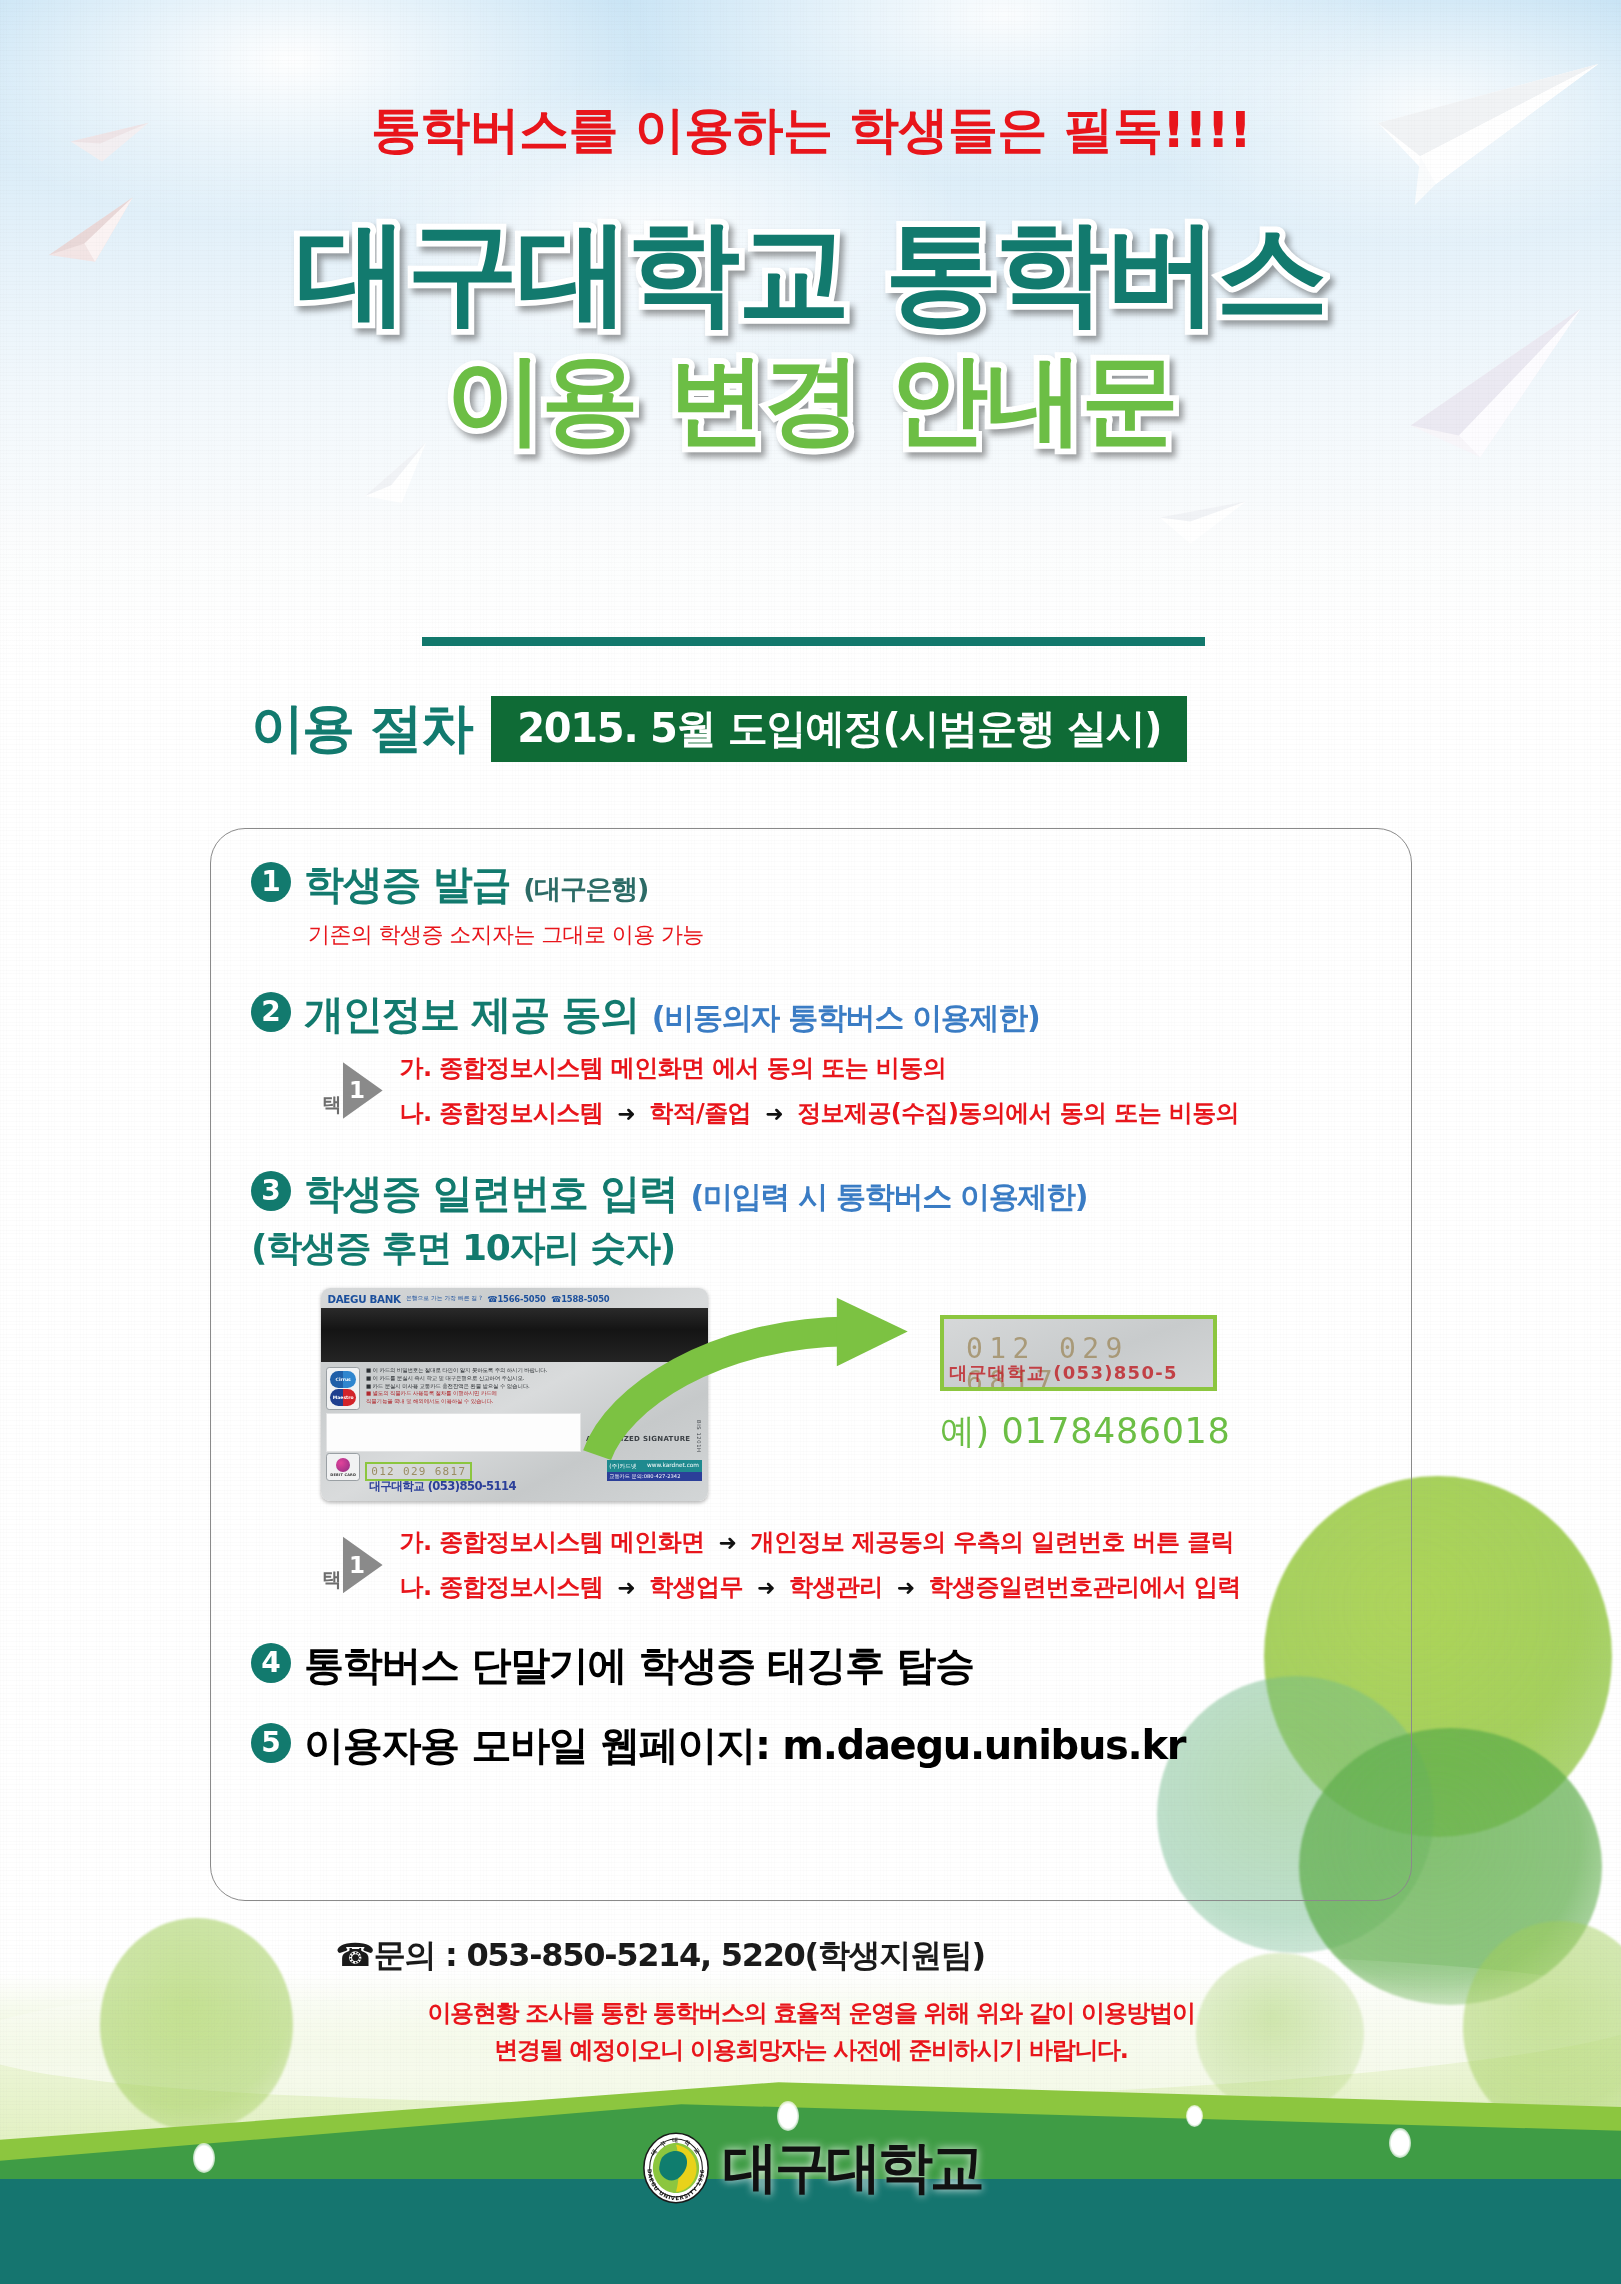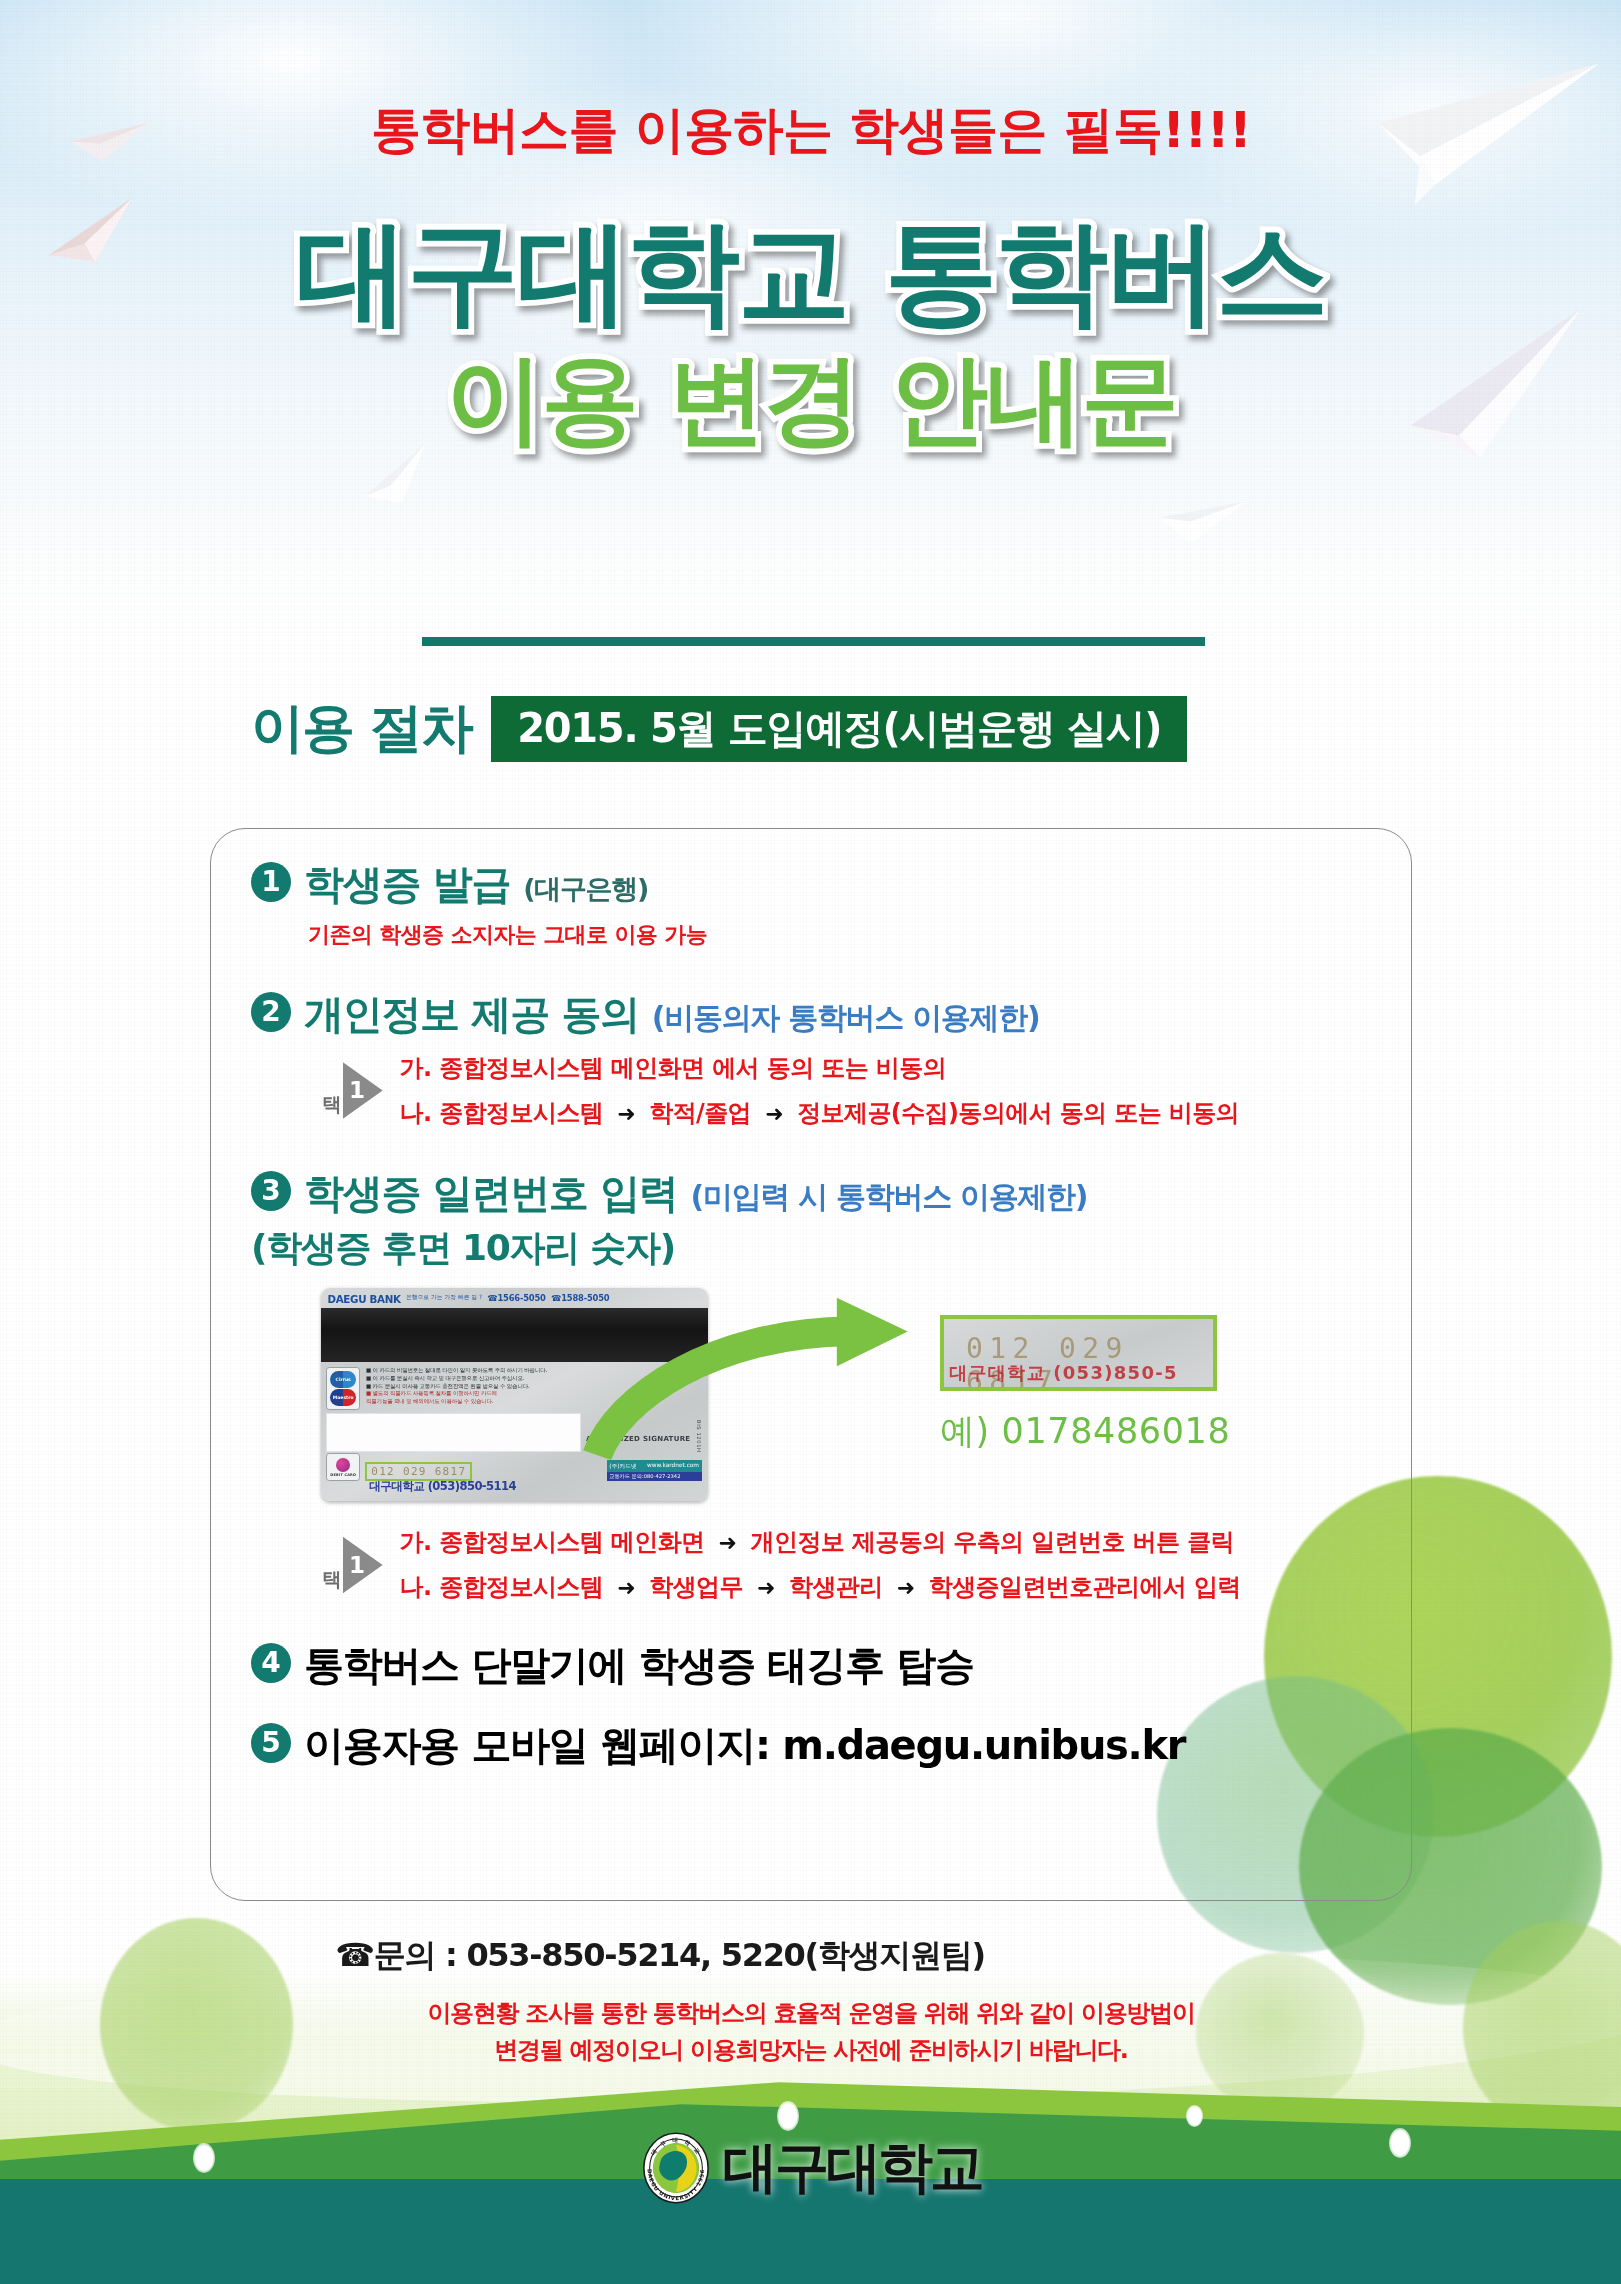--- a/index.html
+++ b/index.html
@@ -110,21 +110,21 @@
   .step-head { display:flex; align-items:baseline; gap:13px; }
   .num {
     flex:0 0 auto; width:40px; height:40px; border-radius:50%;
     background:#127a6e; color:#ffffff; font-size:28px; font-weight:bold;
     display:flex; align-items:center; justify-content:center; line-height:1;
     align-self:center; position:relative; top:-2.6px;
   }
   .step-title { font-size:40px; font-weight:bold; color:#127a6e; letter-spacing:-1.3px; }
   .step-note-blue { font-size:30px; font-weight:bold; color:#3a7cc4; letter-spacing:-1.3px; }
   .step-note-dark { font-size:27px; font-weight:bold; color:#2c6b66; letter-spacing:-1.3px; }
-  .step-sub-red { font-size:22px; font-weight:bold; color:#e8151b; letter-spacing:-0.6px;
+  .step-sub-red { font-size:22px; font-weight:normal; color:#e8151b; letter-spacing:-0.6px;
     margin:7.7px 0 0 57px; }
   .step-line2 { font-size:36px; font-weight:bold; color:#127a6e; letter-spacing:-1.3px;
     margin-left:0px; margin-top:2.6px; }
 
   
   .opts { display:flex; align-items:center; gap:17px; margin-left:71px; margin-top:10.3px; }
   .pick { display:flex; align-items:center; flex:0 0 auto; }
   .pick-label { font-size:19.3px; font-weight:bold; color:#6d6d6d;
     writing-mode:vertical-rl; text-orientation:upright; letter-spacing:-2.6px; line-height:1; }
   .pick-tri { position:relative; width:40px; height:57px;
@@ -137,21 +137,21 @@
 
   
   .card-area { position:relative; height:232px; margin:15.5px 0 0 70px; }
 
   .bankcard {
     position:absolute; left:0; top:0; width:387px; height:213px; border-radius:9px;
     background:linear-gradient(152deg,#d7d9da 0%,#c9cccd 26%,#d9dbdc 52%,#c6c9ca 74%,#d3d6d7 100%);
     box-shadow:0 1.3px 3.9px rgba(0,0,0,.28); overflow:hidden;
     font-family:"DejaVu Sans","Liberation Sans",sans-serif;
   }
-  .bc-top { display:flex; align-items:flex-start; gap:5.2px; padding:4.5px 6.4px 3.2px; }
+  .bc-top { display:flex; align-items:center; gap:5.2px; padding:4.5px 6.4px 3.2px; }
   .bc-brand { font-size:10.3px; font-weight:bold; color:#1b4f9c; letter-spacing:-0.3px; }
   .bc-tag { font-size:5.8px; color:#1b4f9c; }
   .bc-tel { font-size:8.4px; font-weight:bold; color:#1b4f9c; letter-spacing:-0.2px; }
   .bc-stripe { height:54px; background:linear-gradient(180deg,#2a2a2a,#141414 40%,#242424); }
   .bc-body { display:flex; padding:5.2px 6.4px 0 5.2px; gap:5.8px; }
   .bc-logos { flex:0 0 auto; width:34px; }
   .bc-cirrus { width:34px; height:43px; border:0.6px solid #9aa0a4; border-radius:3.2px;
     background:#f1f2f3; display:flex; flex-direction:column; align-items:center;
     justify-content:center; gap:1.3px; }
   .cir { width:26px; height:17px; border-radius:8.4px; position:relative; }

